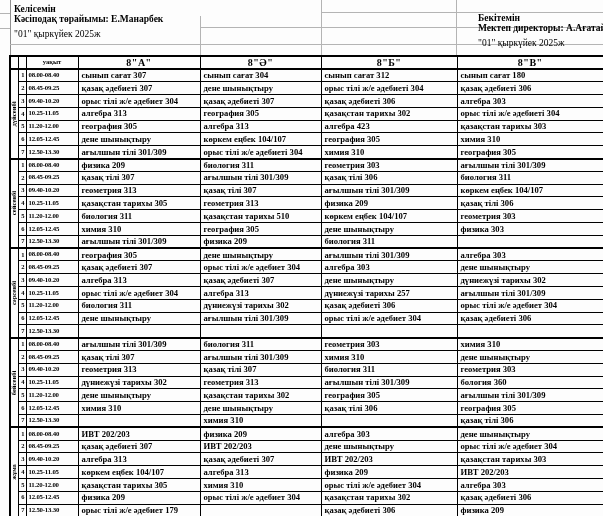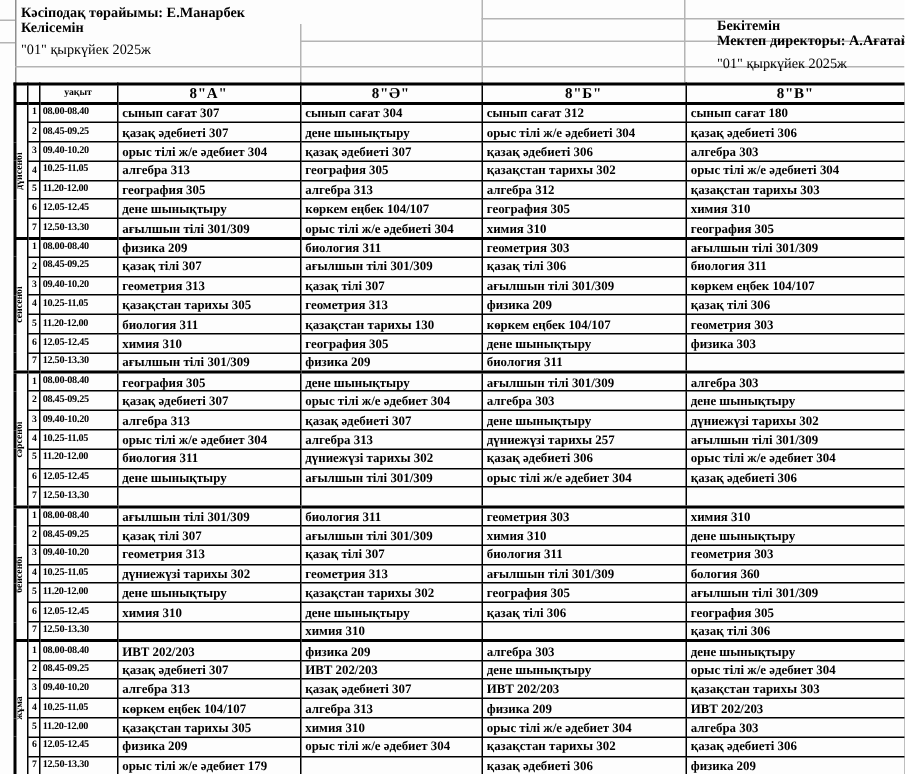--- a/index.html
+++ b/index.html
@@ -61,22 +61,22 @@
   <div class="gline" style="left:321px;top:0;width:1px;height:55px;"></div>
   <div class="gline" style="left:456px;top:0;width:1px;height:55px;"></div>
   <div class="gline" style="left:200px;top:16px;width:1px;height:39px;"></div>
   <div class="gline" style="left:321px;top:12px;width:282px;height:1px;"></div>
   <div class="gline" style="left:200px;top:27px;width:403px;height:1px;"></div>
   <div class="gline" style="left:10px;top:44px;width:593px;height:1px;"></div>
   <div class="gline" style="left:0;top:13px;width:10px;height:1px;"></div>
   <div class="gline" style="left:0;top:28px;width:10px;height:1px;"></div>
 
   <div class="hdr-block hdr-left">
+    <div class="hdr-line-bold">Келісемін</div>
     <div class="hdr-line-bold">Кәсіподақ төрайымы: Е.Манарбек</div>
-    <div class="hdr-line-bold">Келісемін</div>
     <div class="hdr-date">"01" қыркүйек 2025ж</div>
   </div>
 
   <div class="hdr-block hdr-right">
     <div class="hdr-line-bold">Бекітемін</div>
     <div class="hdr-line-bold">Мектеп директоры: А.Ағатай</div>
     <div class="hdr-date">"01" қыркүйек 2025ж</div>
   </div>
 
   <table class="tt">
@@ -134,21 +134,21 @@
           <td class="lesson-cell">алгебра 313</td>
           <td class="lesson-cell">география 305</td>
           <td class="lesson-cell">қазақстан тарихы 302</td>
           <td class="lesson-cell">орыс тілі ж/е әдебиеті 304</td>
         </tr>
         <tr>
           <td class="num-cell">5</td>
           <td class="time-cell">11.20-12.00</td>
           <td class="lesson-cell">география 305</td>
           <td class="lesson-cell">алгебра 313</td>
-          <td class="lesson-cell">алгебра 312</td>
+          <td class="lesson-cell">алгебра 423</td>
           <td class="lesson-cell">қазақстан тарихы 303</td>
         </tr>
         <tr>
           <td class="num-cell">6</td>
           <td class="time-cell">12.05-12.45</td>
           <td class="lesson-cell">дене шынықтыру</td>
           <td class="lesson-cell">көркем еңбек 104/107</td>
           <td class="lesson-cell">география 305</td>
           <td class="lesson-cell">химия 310</td>
         </tr>
@@ -192,21 +192,21 @@
           <td class="time-cell">10.25-11.05</td>
           <td class="lesson-cell">қазақстан тарихы 305</td>
           <td class="lesson-cell">геометрия 313</td>
           <td class="lesson-cell">физика 209</td>
           <td class="lesson-cell">қазақ тілі 306</td>
         </tr>
         <tr>
           <td class="num-cell">5</td>
           <td class="time-cell">11.20-12.00</td>
           <td class="lesson-cell">биология 311</td>
-          <td class="lesson-cell">қазақстан тарихы 130</td>
+          <td class="lesson-cell">қазақстан тарихы 510</td>
           <td class="lesson-cell">көркем еңбек 104/107</td>
           <td class="lesson-cell">геометрия 303</td>
         </tr>
         <tr>
           <td class="num-cell">6</td>
           <td class="time-cell">12.05-12.45</td>
           <td class="lesson-cell">химия 310</td>
           <td class="lesson-cell">география 305</td>
           <td class="lesson-cell">дене шынықтыру</td>
           <td class="lesson-cell">физика 303</td>

